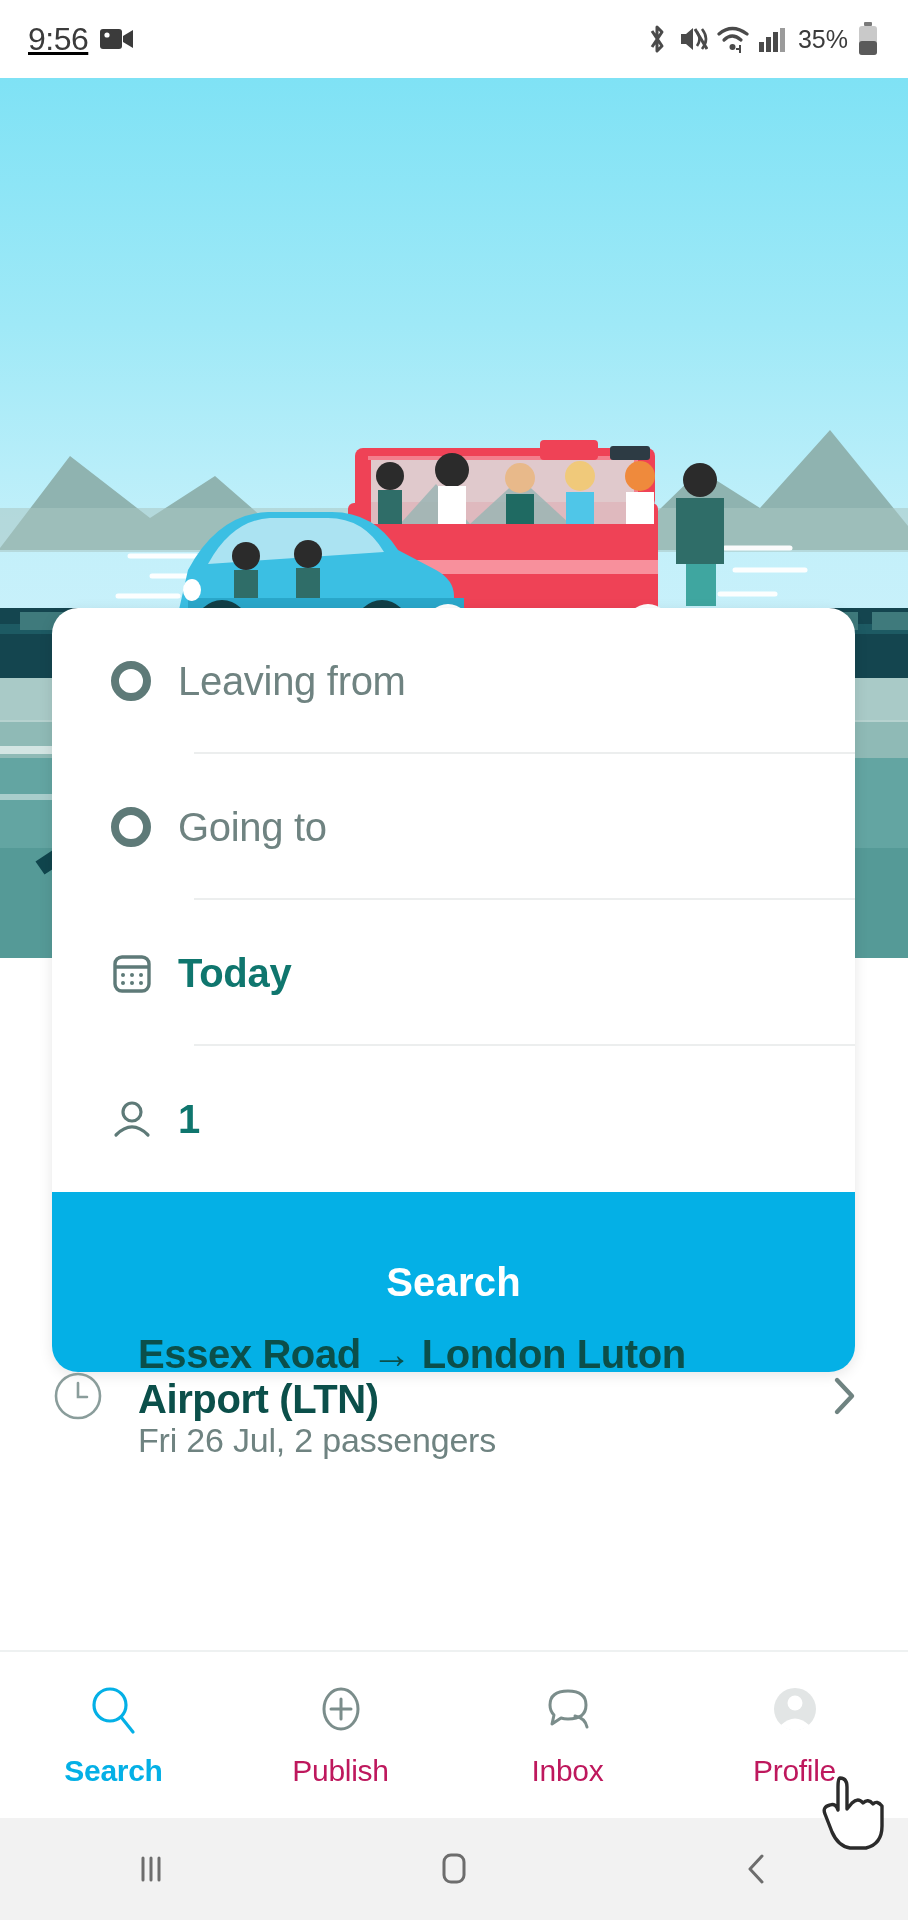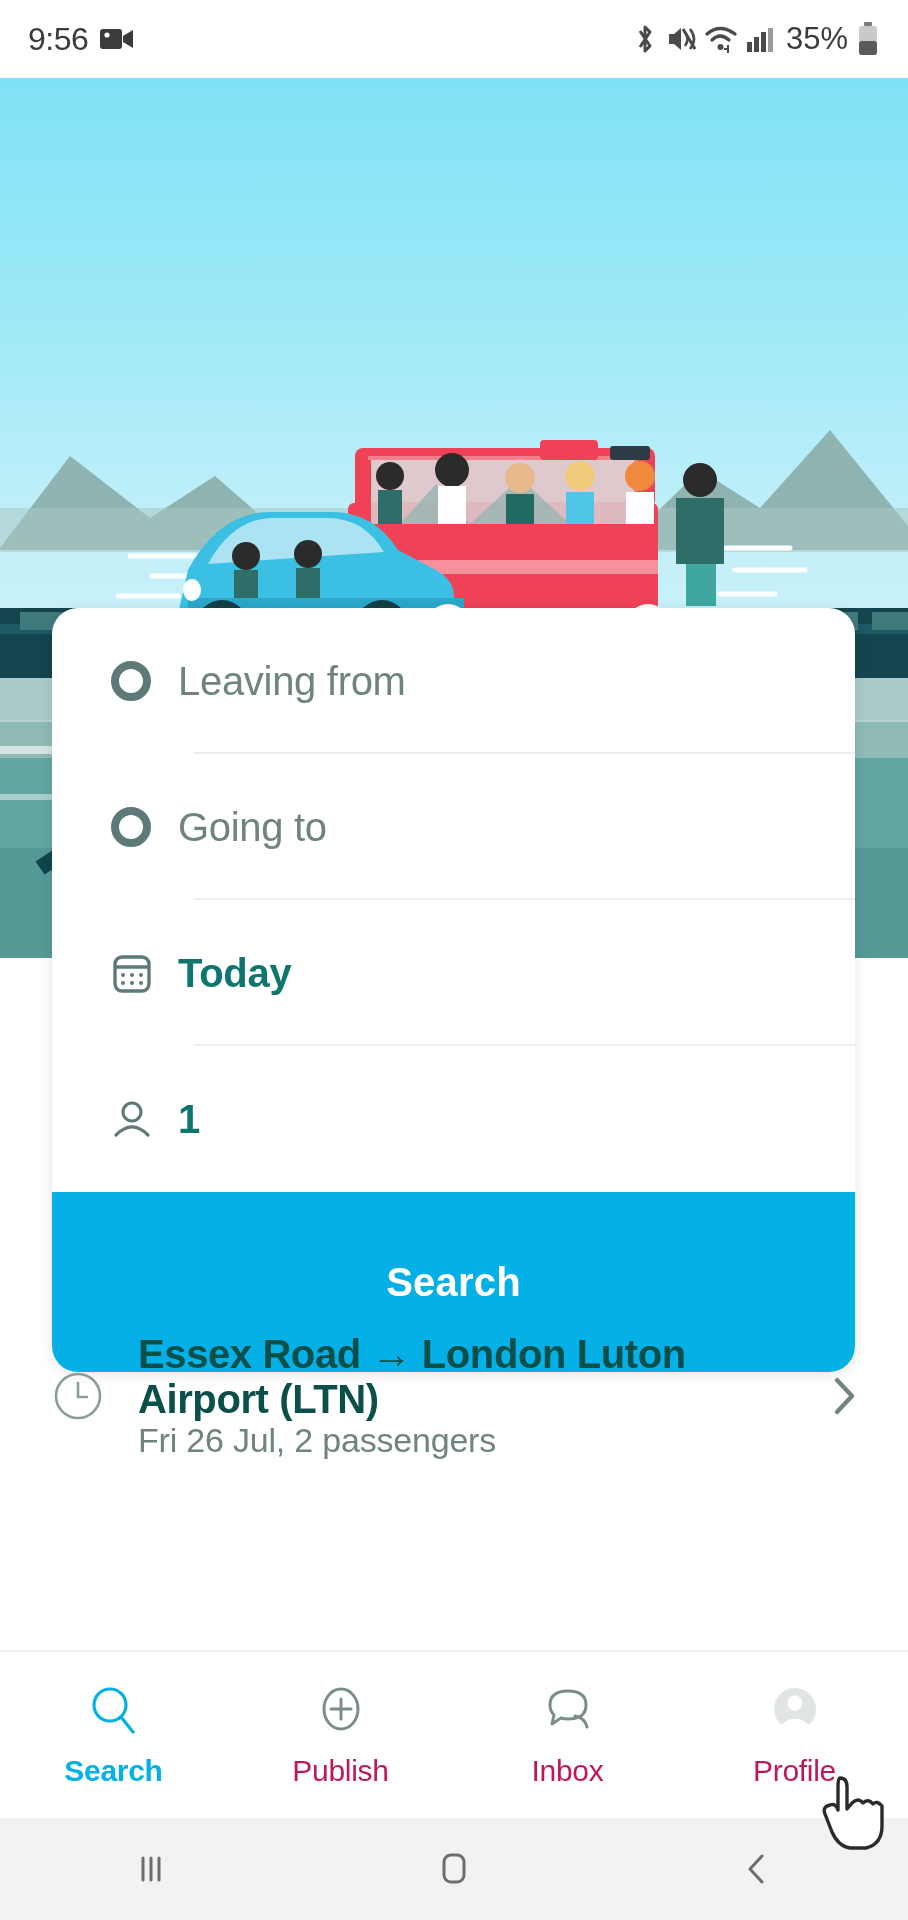--- a/index.html
+++ b/index.html
@@ -10,24 +10,24 @@
     overflow:hidden;
     position:relative;
   }
 
   
   .statusbar{
     position:absolute; top:0; left:0; width:908px; height:78px;
     background:#ffffff; display:flex; align-items:center;
     padding:0 28px; z-index:40;
   }
-  .sb-left{ display:flex; align-items:center; gap:12px; }
+  .sb-left{ display:flex; align-items:center; gap:12px;text-decoration:underline; }
   .sb-time{ font-size:32px; color:#3b3b3b; font-family:"Liberation Sans",sans-serif; letter-spacing:-0.5px;}
   .sb-right{ margin-left:auto; display:flex; align-items:center; gap:8px;}
-  .sb-batt-text{ font-size:31px; color:#3b3b3b; margin-left:4px;}
+  .sb-batt-text{ font-size:25px; color:#3b3b3b; margin-left:4px;}
   .icn{ display:inline-flex; align-items:center; justify-content:center;}
 
   
   .hero{
     position:absolute; top:78px; left:0; width:908px; height:880px;
     overflow:hidden; z-index:1;
   }
   .sky{
     position:absolute; inset:0;
     background:linear-gradient(180deg,#7fe2f5 0%, #9fe9f7 28%, #c3f0fa 52%, #cdf1fb 70%, #cdf1fb 100%);

